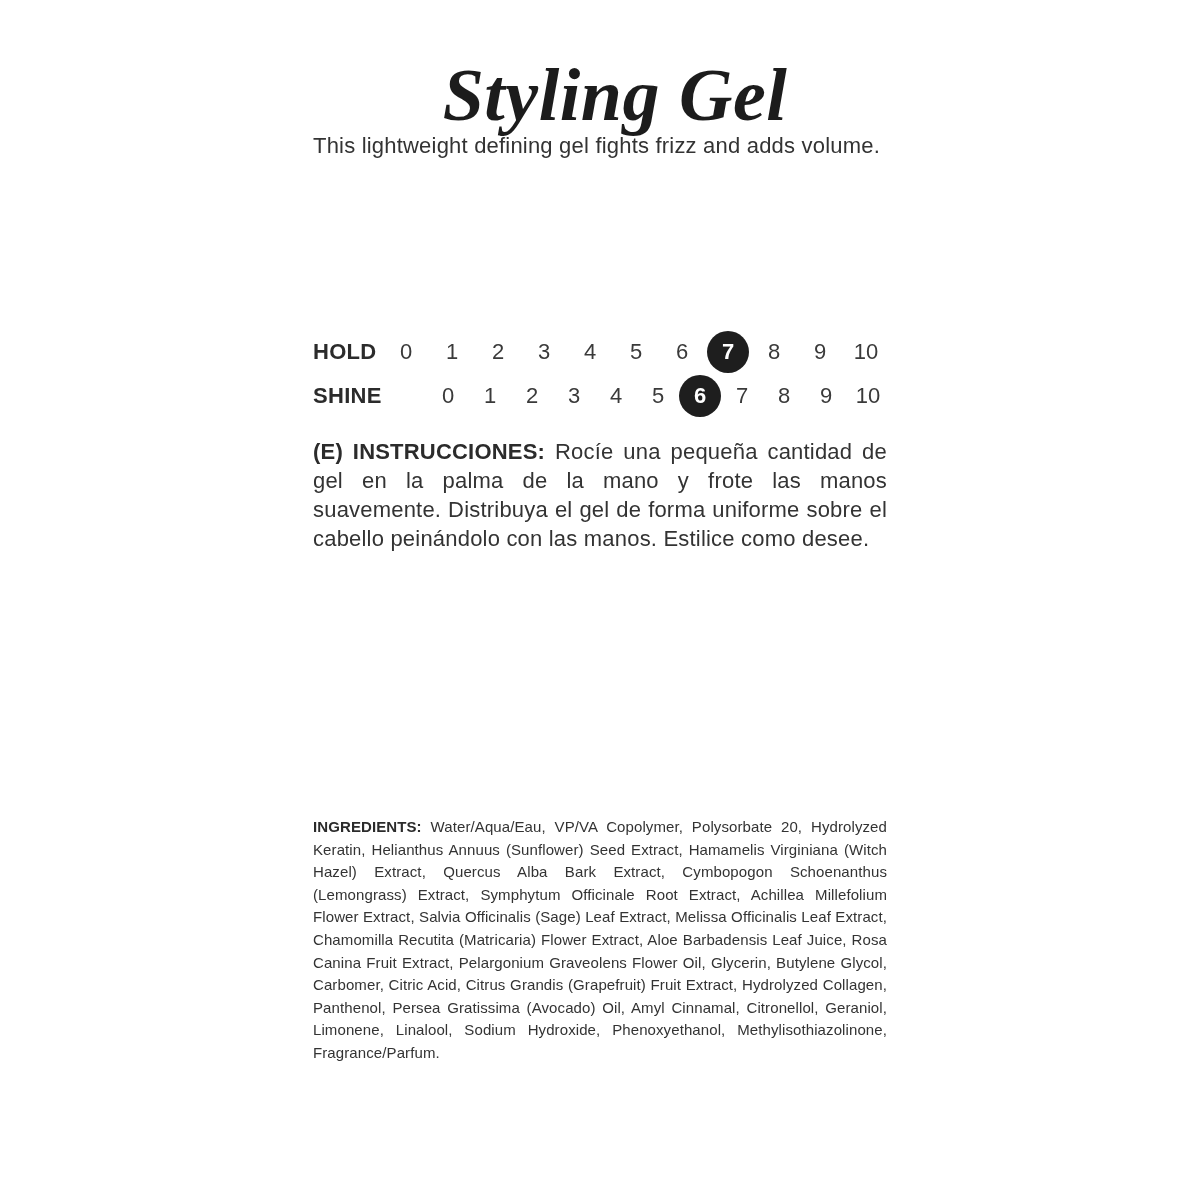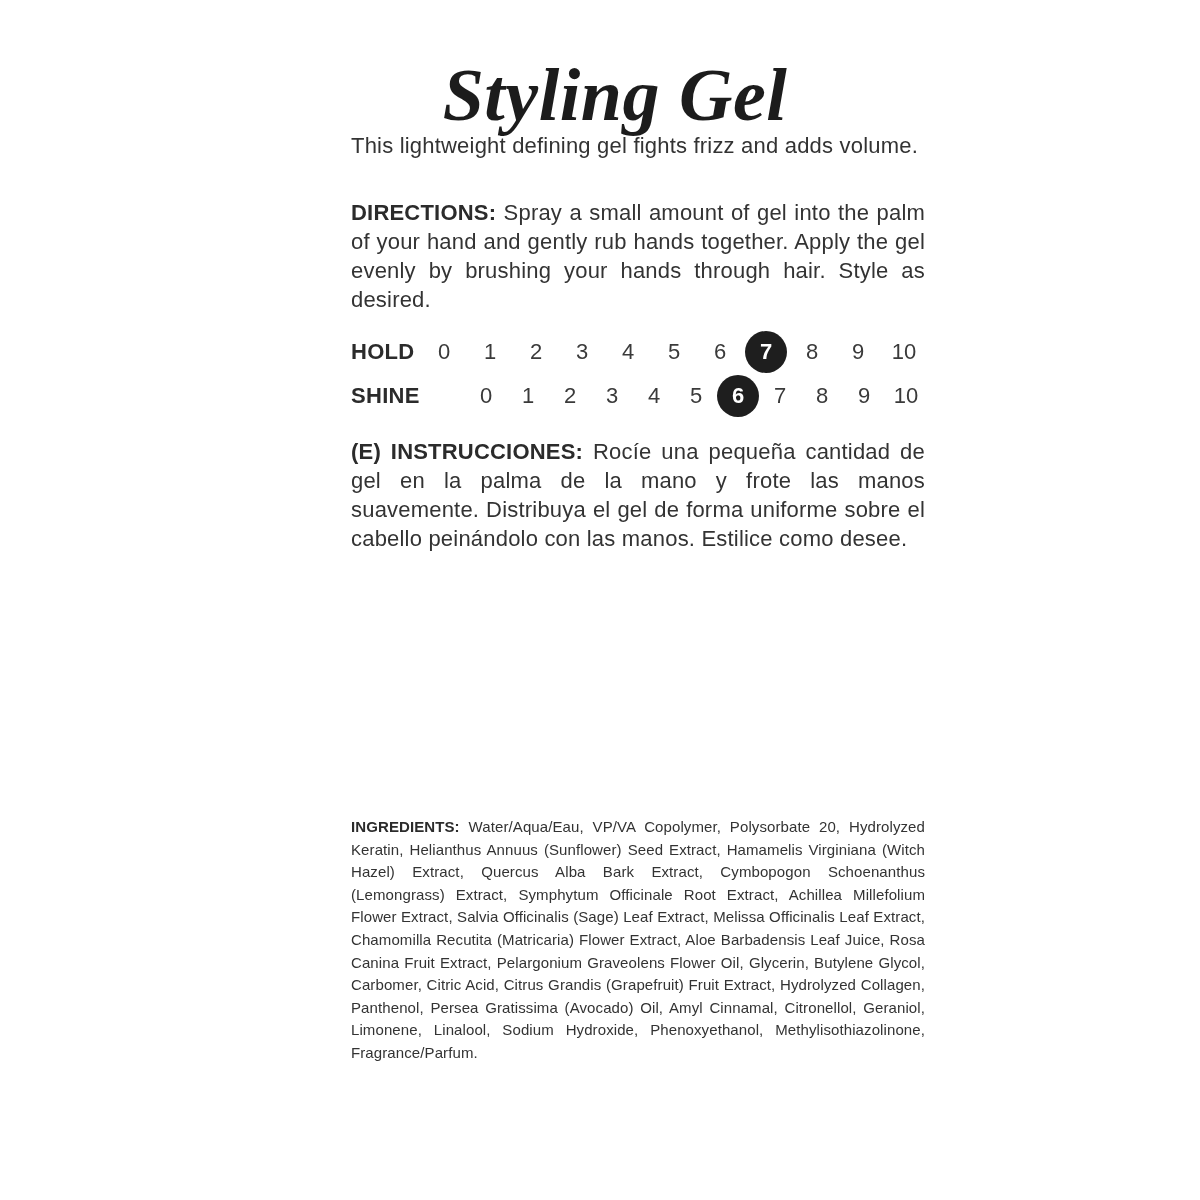--- a/index.html
+++ b/index.html
@@ -26,21 +26,20 @@
     line-height: 80px;
     color: #1c1c1c;
     letter-spacing: 0.5px;
   }
   .content {
     position: absolute;
     left: 313px;
     top: 0;
     width: 574px;
     height: 1200px;
-    margin-left: 38px;
   }
   .para {
     margin: 0;
     position: absolute;
     left: 0;
     width: 574px;
     text-align: justify;
     font-size: 22px;
     line-height: 29px;
     letter-spacing: 0.2px;
@@ -100,24 +99,20 @@
 <body>
 
 <div>
 
   <h1 class="title">Styling Gel</h1>
 
   <div class="content">
 
     <p class="para desc">This lightweight defining gel fights frizz and adds volume.</p>
 
-    <p class="para directions">
-      <span class="bold">DIRECTIONS:</span>
-      <span>Spray a small amount of gel into the palm of your hand and gently rub hands together. Apply the gel evenly by brushing your hands through hair. Style as desired.</span>
-    </p>
 
     <div class="scale-row scale-hold">
       <span class="scale-label">HOLD</span>
       <div class="scale-numbers">
         <span class="num">0</span>
         <span class="num">1</span>
         <span class="num">2</span>
         <span class="num">3</span>
         <span class="num">4</span>
         <span class="num">5</span>

